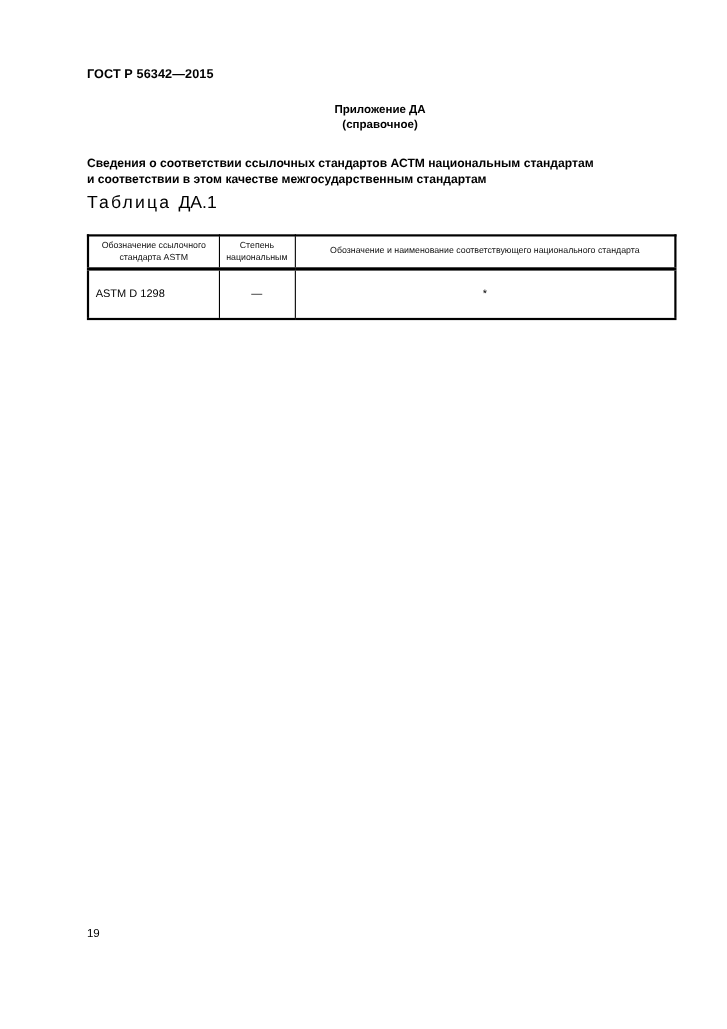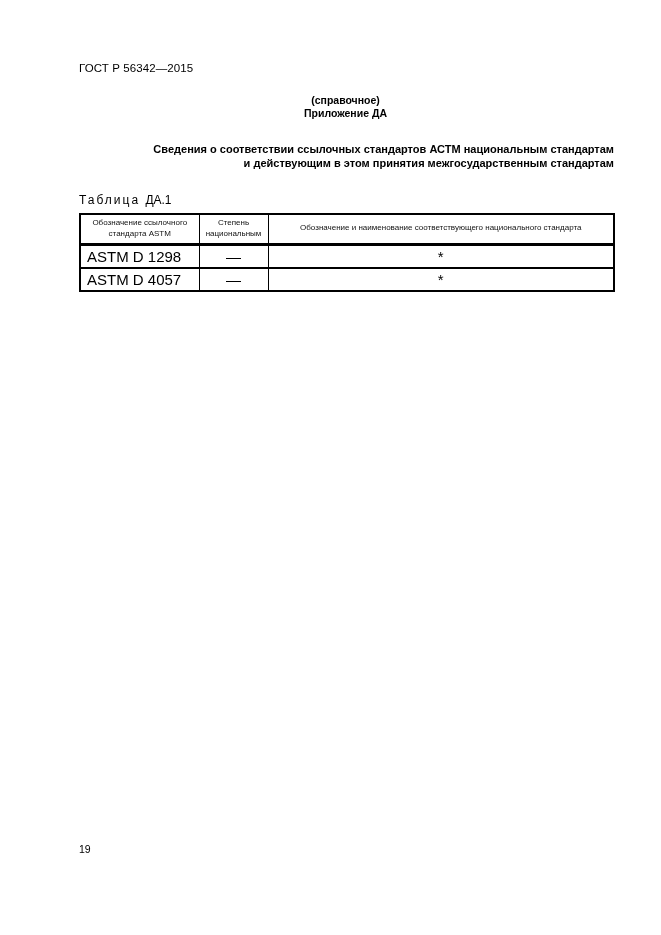--- a/index.html
+++ b/index.html
@@ -2,74 +2,74 @@
 <html><head>
 <meta charset="utf-8">
 <style>
   html, body { margin: 0; padding: 0; background: #ffffff; }
   body {
     width: 661px; height: 935px; position: relative; overflow: hidden;
     font-family: "Liberation Sans", sans-serif; color: #000;
   }
   .header-code {
     position: absolute; left: 79px; top: 62px;
-    font-size: 11.5px; font-weight: normal; letter-spacing: 0.1px;
+    font-size: 11.5px; font-weight: bold; letter-spacing: 0.1px;
   }
   .annex {
     position: absolute; left: 0; width: 661px; top: 94px;
     text-align: center; font-size: 10.5px; font-weight: bold; line-height: 13px;
   }
   .annex .annex-title { padding-left: 30px; }
   .section-title {
     position: absolute; left: 79px; width: 535px; top: 142px;
-    text-align: right; font-size: 11px; font-weight: bold; line-height: 14px;
+    text-align: left; font-size: 11px; font-weight: bold; line-height: 14px;
   }
   .table-caption {
-    position: absolute; left: 79px; top: 193px;
-    font-size: 12px; letter-spacing: 2px;
+    position: absolute; left: 79px; top: 176px;
+    font-size: 16px; letter-spacing: 2px;
   }
   .table-caption .num { letter-spacing: 0; }
   table.main {
     position: absolute; left: 79px; top: 213px; width: 536px;
     border-collapse: collapse; border: 2px solid #000;
     font-size: 9px;
   }
   table.main th {
     font-weight: normal; font-size: 8px; line-height: 10.5px;
     border: 1px solid #000; border-bottom: 3px solid #000;
     padding: 3px 4px 4px 4px; text-align: center; color: #111;
   }
   table.main td {
     border: 1px solid #000; border-bottom-width: 2px;
-    height: 17px; padding: 2px 6px; font-size: 15px;
+    height: 17px; padding: 13px 6px; font-size: 10px;
   }
   td.desig { text-align: left; }
   td.degree, td.nat { text-align: center; }
   td.footnote {
     font-size: 9px; line-height: 12.5px; padding: 3px 5px 4px 6px;
     text-align: justify; height: auto;
   }
   td.footnote .indent { display: inline-block; width: 18px; }
   .page-num {
     position: absolute; left: 79px; top: 843px; font-size: 10.5px;
   }
 </style>
 </head>
 <body>
 
 <div class="header-code">ГОСТ Р 56342—2015</div>
 
 <div class="annex">
+  <div class="annex-title">Приложение ДА</div>
   <div class="annex-title">(справочное)</div>
-  <div class="annex-title">Приложение ДА</div>
 </div>
 
 <div class="section-title">
   <div>Сведения о соответствии ссылочных стандартов АСТМ национальным стандартам</div>
-  <div>и действующим в этом принятия межгосударственным стандартам</div>
+  <div>и соответствии в этом качестве межгосударственным стандартам</div>
 </div>
 
 <div class="table-caption">
   <span>Таблица</span>
   <span class="num">ДА.1</span>
 </div>
 
 <table class="main">
   <colgroup>
     <col style="width:119px">
@@ -82,21 +82,16 @@
       <th>Степень национальным</th>
       <th>Обозначение и наименование соответствующего национального стандарта</th>
     </tr>
   </thead>
   <tbody>
     <tr>
       <td class="desig">ASTM D 1298</td>
       <td class="degree">—</td>
       <td class="nat">*</td>
     </tr>
-    <tr>
-      <td class="desig">ASTM D 4057</td>
-      <td class="degree">—</td>
-      <td class="nat">*</td>
-    </tr>
   </tbody>
 </table>
 
 <div class="page-num">19</div>
 
 </body></html>

